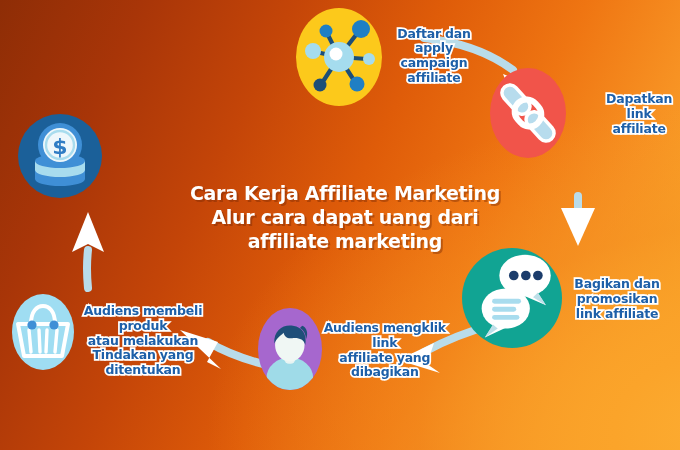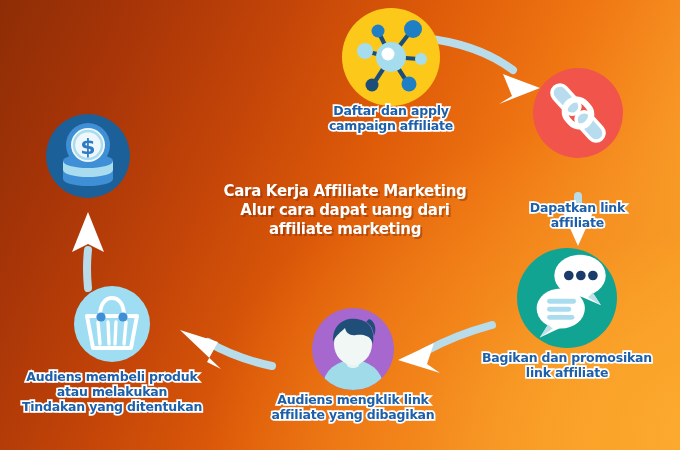--- a/index.html
+++ b/index.html
@@ -24,21 +24,21 @@
     inset: 0;
     width: 680px;
     height: 450px;
     pointer-events: none;
   }
 
   
   .node {
     position: absolute;
     display: flex;
-    flex-direction: column;
+    flex-direction: row;
     align-items: center;
   }
   .bubble {
     border-radius: 50%;
     display: flex;
     align-items: center;
     justify-content: center;
     position: relative;
   }
   .node-label {
@@ -68,36 +68,36 @@
   #node-share      { left: 462px; top: 248px; width: 210px; justify-content: center; }
   #node-share .bubble { width: 100px; height: 100px; background: #11a493; }
   #node-share .node-label { margin-top: 3px; }
 
   #node-click      { left: 258px; top: 308px; width: 190px; }
   #node-click .bubble { width: 82px; height: 82px; background: #a667ce; overflow: hidden; }
   #node-click .node-label { margin-top: 3px; }
 
   #node-buy        { left: 12px;  top: 286px; width: 200px; }
   #node-buy .bubble { width: 76px; height: 76px; background: #9fddf2; }
-  #node-buy .node-label { margin-top: 8px; }
+  #node-buy .node-label { margin-top: 18px; }
 
   #node-commission { left: 18px;  top: 114px; width: 140px; }
   #node-commission .bubble { width: 84px; height: 84px; background: #1b6099; }
   #node-commission .node-label { margin-top: 2px; }
 
   
   #center-title {
     position: absolute;
     left: 150px;
     top: 182px;
     width: 390px;
     text-align: center;
     color: #ffffff;
     font-weight: bold;
-    font-size: 15px;
+    font-size: 19px;
     line-height: 1.25;
     letter-spacing: -0.3px;
     text-shadow: 2px 2px 0 rgba(120,40,4,0.42);
     z-index: 4;
   }
   #center-title .line { display: block; }
 </style>
 </head>
 <body>
 

